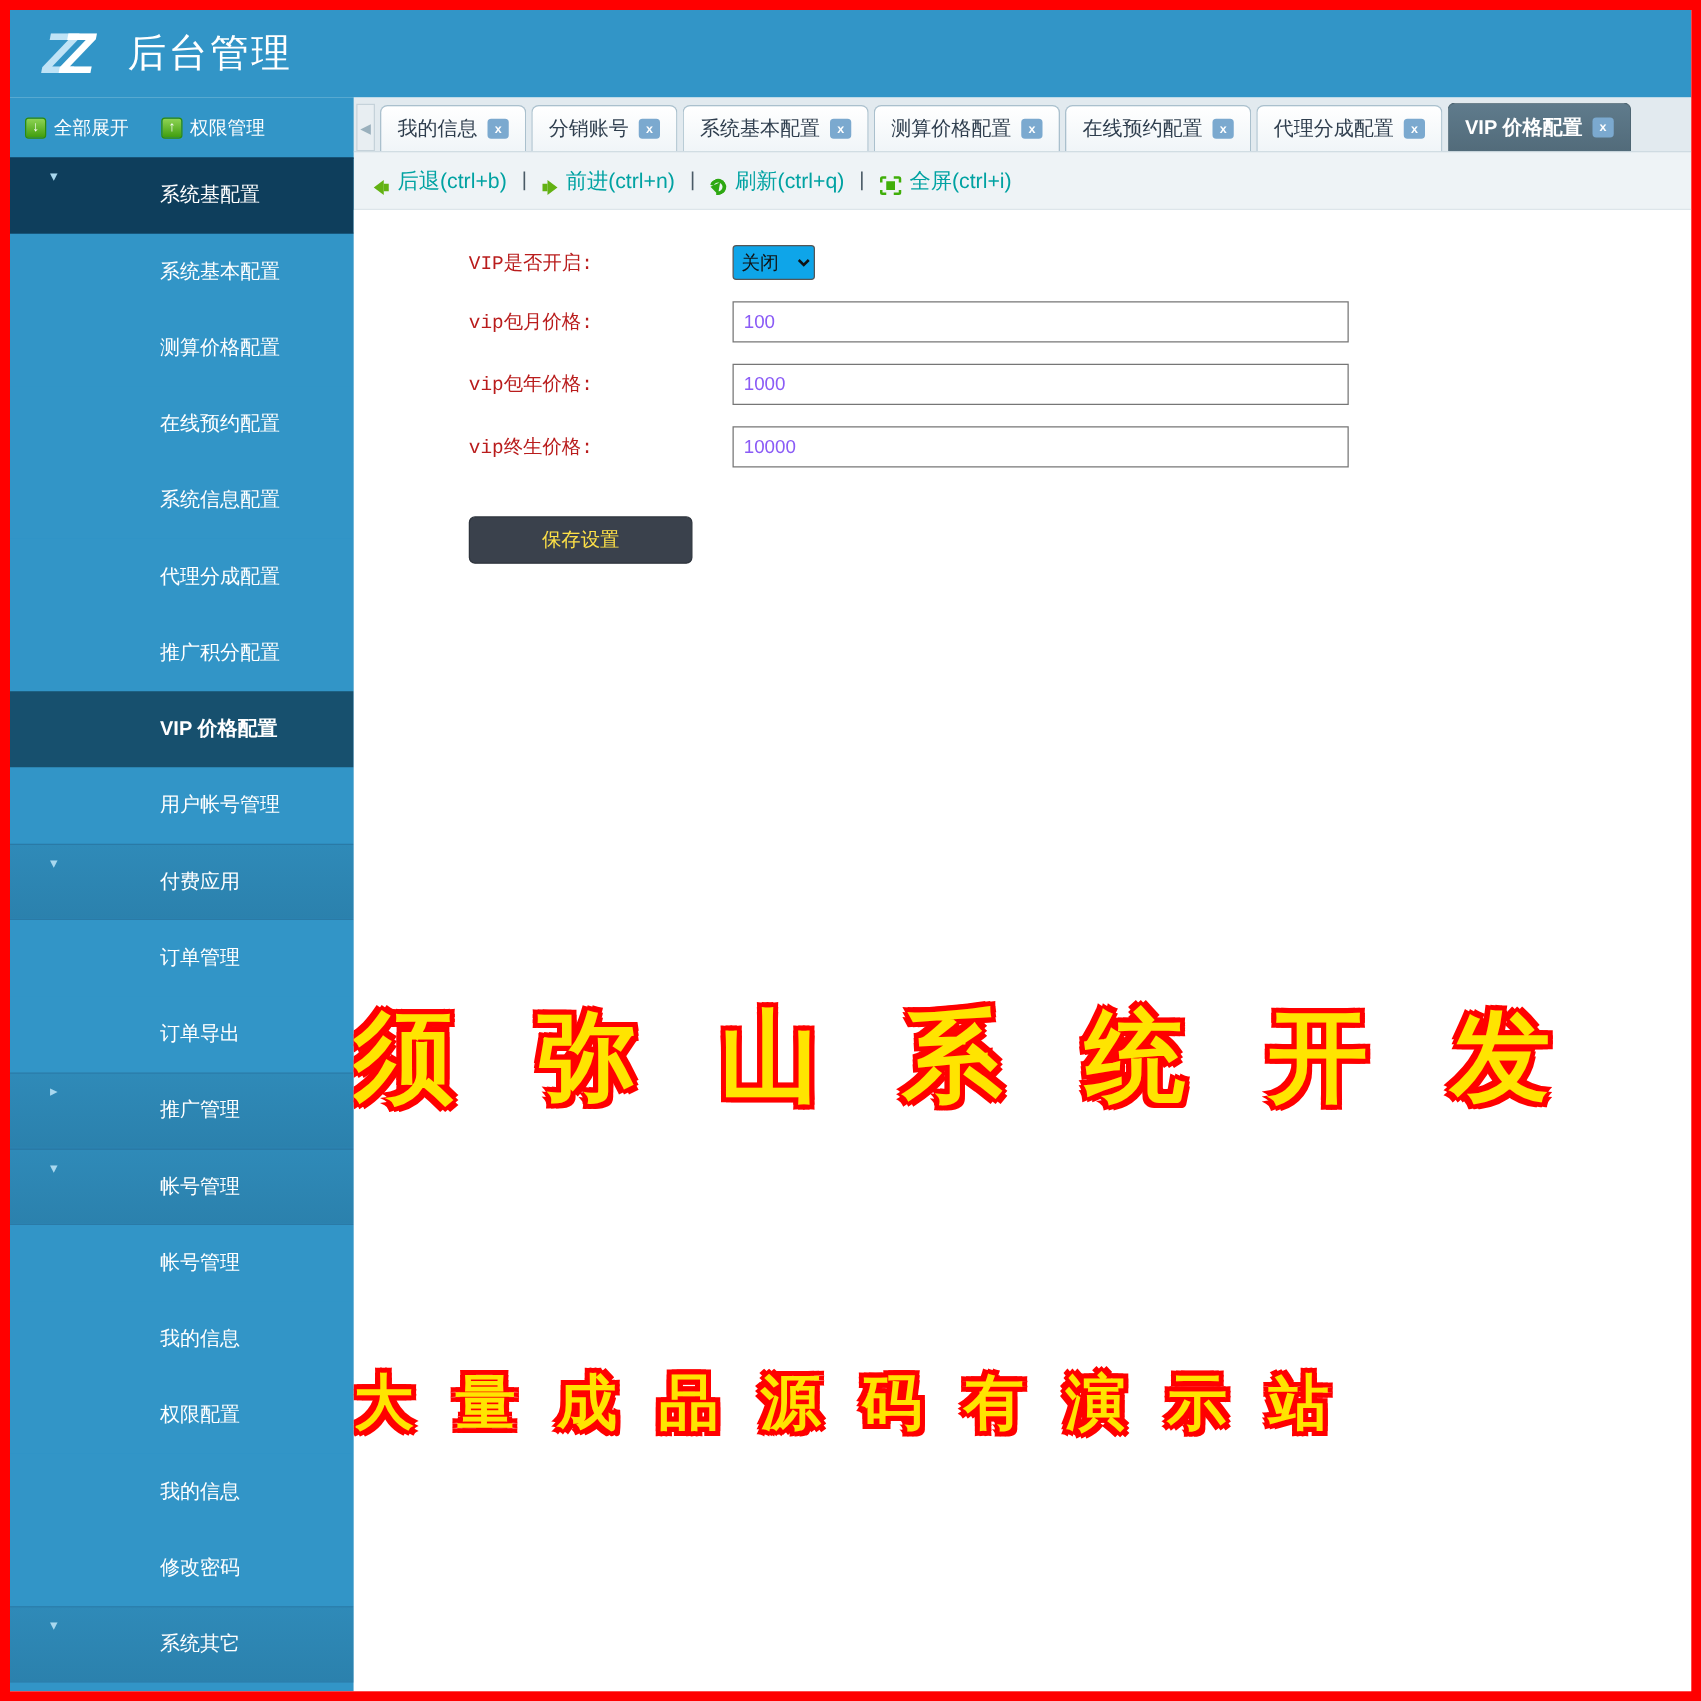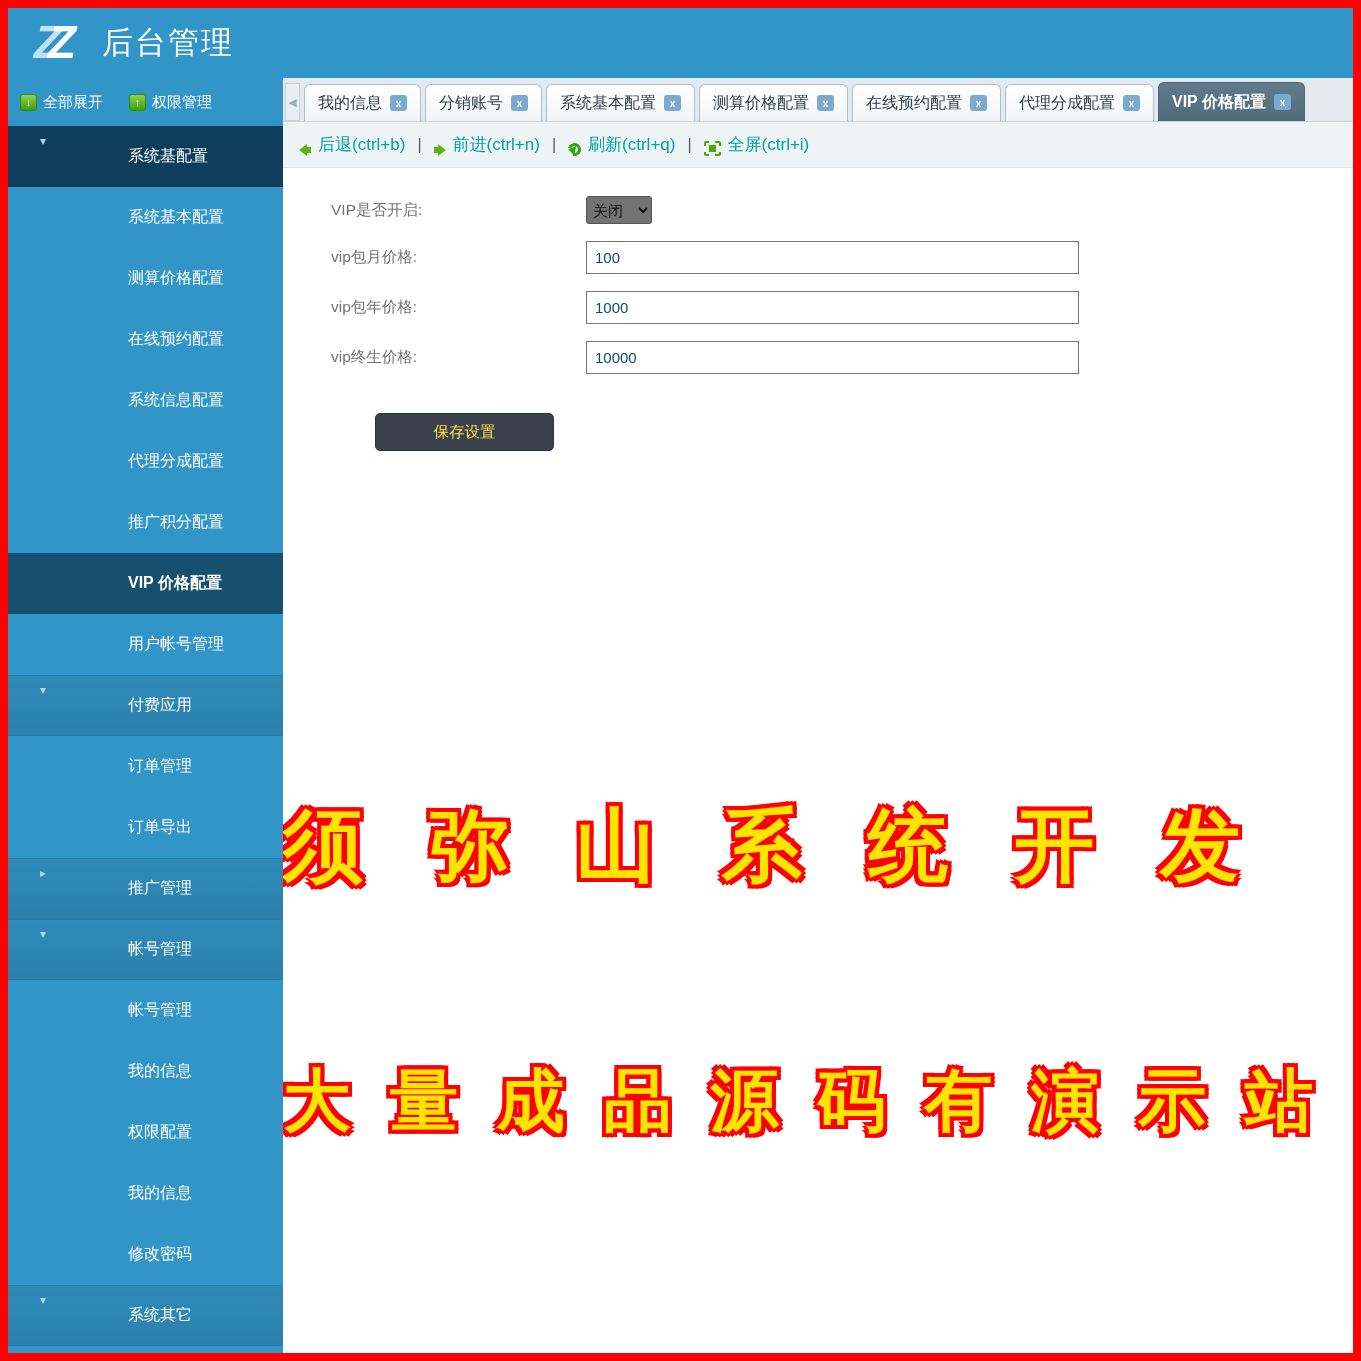--- a/index.html
+++ b/index.html
@@ -118,48 +118,48 @@
   .fs-icon .box{ position:absolute; left:0; top:0; right:0; bottom:0; border:2px solid #3fae09; border-radius:2px; }
   .fs-icon .hgap{ position:absolute; left:-2px; right:-2px; top:4.5px; height:6px; background:#eef3f6; }
   .fs-icon .vgap{ position:absolute; top:-2px; bottom:-2px; left:5.5px; width:6px; background:#eef3f6; }
   .fs-icon .dot{ position:absolute; left:5px; top:4px; width:7px; height:7px; background:#3fae09; }
 
   
   .content{ position:relative; flex:1; background:#fff; overflow:hidden; }
   .form{ padding-top:28px; }
   .frow{ display:flex; align-items:center; margin-bottom:17px; }
   .frow .flabel{
-    width:303px; padding-left:48px; font-size:15.5px; color:#737373;
+    width:303px; padding-left:92px; font-size:15.5px; color:#b91c1c;font-family:Liberation Mono, monospace;
   }
   .frow input[type=text]{
     width:493px; height:33px; border:1px solid #767676; border-radius:0;
-    font-size:15px; color:#0c4a6e; padding:0 8px;
+    font-size:15px; color:#8b5cf6; padding:0 8px;
     font-family:"Liberation Sans","DejaVu Sans",sans-serif;
   }
   .frow select{
     width:66px; height:28px; border:1px solid #555; border-radius:3px;
-    font-size:15px; color:#111; background:#737373; padding:0 2px;
+    font-size:15px; color:#111; background:#0ea5e9; padding:0 2px;
     font-family:"Liberation Sans","DejaVu Sans",sans-serif;
   }
   .save-btn{
     margin:22px 0 0 92px; width:179px; height:38px; background:#3a414c;
     border:1px solid #2e343d; border-radius:5px; color:#fde047; font-size:15.5px;
     cursor:pointer; font-family:"Liberation Sans","DejaVu Sans",sans-serif;
   }
 
   
   .wm{
     position:absolute; left:0; right:0; font-weight:bold;
     color:#ffe400; pointer-events:none; line-height:1;
     text-shadow:
       -4px -4px 0 #ff0000, 4px -4px 0 #ff0000, -4px 4px 0 #ff0000, 4px 4px 0 #ff0000,
       -4px 0 0 #ff0000, 4px 0 0 #ff0000, 0 -4px 0 #ff0000, 0 4px 0 #ff0000;
   }
   .wm1{ top:638px; font-size:80px; letter-spacing:22px; }
-  .wm2{ top:898px; font-size:68px; letter-spacing:10px; }
+  .wm2{ top:931px; font-size:48px; letter-spacing:10px; }
 </style>
 </head>
 <body>
 
 <div class="page">
 
   <div class="header">
     <div class="logo">
       <span class="logo-mark">
         <span class="z1">Z</span>

